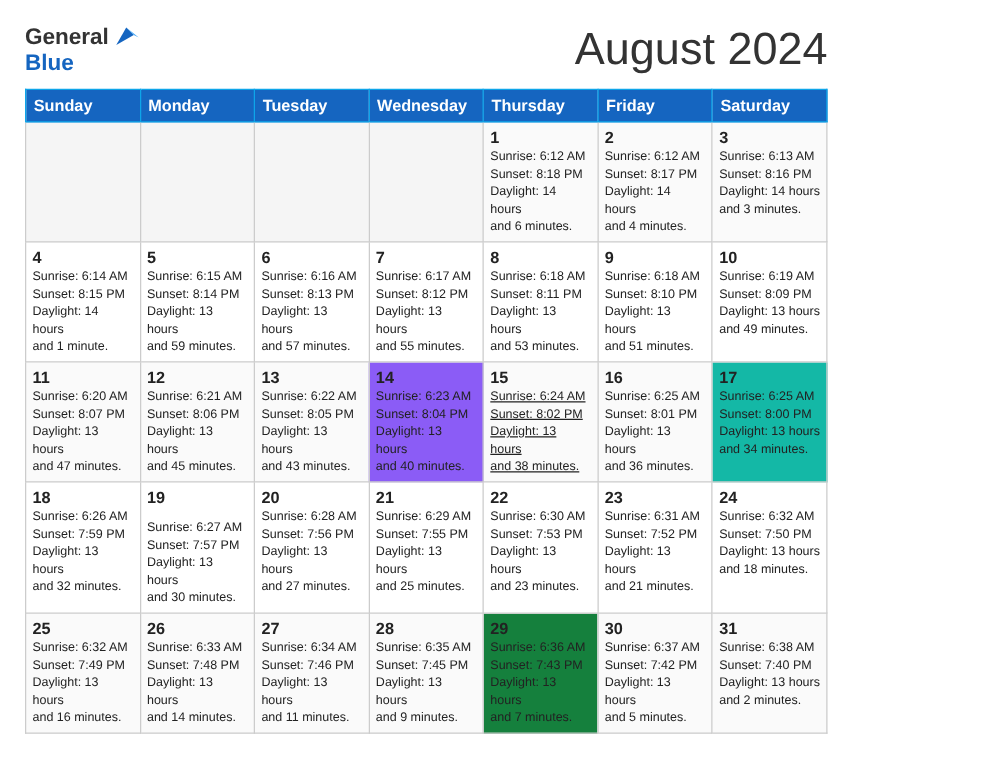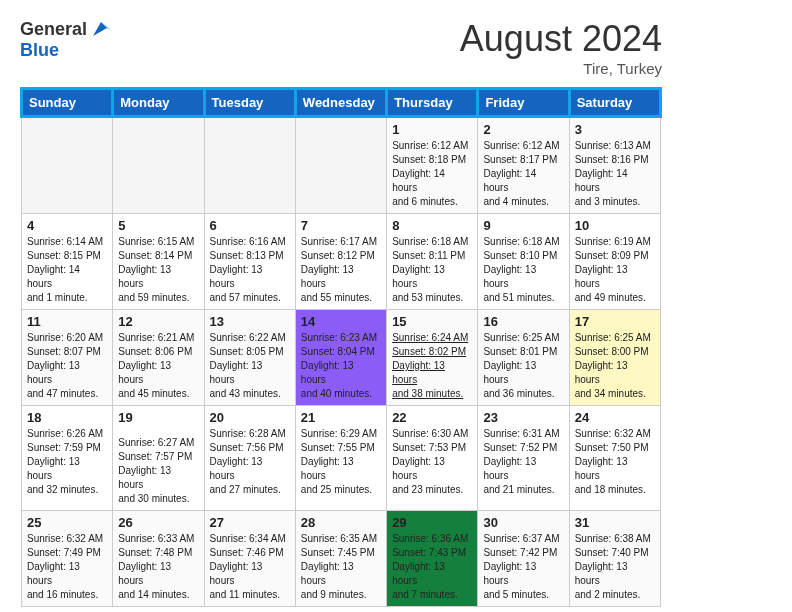--- a/index.html
+++ b/index.html
@@ -8,21 +8,21 @@
     .header { display: flex; justify-content: space-between; align-items: flex-start; margin-bottom: 10px; }
     .logo { display: flex; flex-direction: column; align-items: flex-start; }
     .logo-text { display: flex; align-items: center; }
     .logo-general { font-size: 18px; font-weight: bold; color: #333; }
     .logo-blue { font-size: 18px; font-weight: bold; color: #1565c0; }
     .logo-icon { width: 22px; height: 22px; margin-left: 2px; }
     .title-block { text-align: right; }
     .month-title { font-size: 36px; color: #333; font-weight: normal; }
     .location { font-size: 15px; color: #555; }
     table { width: 100%; border-collapse: collapse; table-layout: fixed; }
-    th { background-color: #1565c0; color: #fff; text-align: left; padding: 5px 6px; font-size: 13px; font-weight: bold; border: 3px solid #0ea5e9; }
+    th { background-color: #1565c0; color: #fff; text-align: left; padding: 5px 6px; font-size: 13px; font-weight: bold; border: 1px solid #0ea5e9; }
     td { border: 1px solid #ccc; vertical-align: top; padding: 4px 5px; font-size: 10.5px; color: #222; background: #fff; height: 78px; }
     td.empty { background: #f5f5f5; }
     .day-num { font-weight: bold; font-size: 13px; margin-bottom: 2px; }
     .day-info { font-size: 10px; line-height: 1.4; color: #222; }
   </style>
 </head>
 <body>
 
 <div class="page">
   <div class="header">
@@ -33,21 +33,20 @@
           <polygon points="4,18 18,10 12,4" fill="#1565c0"></polygon>
           <polygon points="12,4 22,12 18,10" fill="#42a5f5"></polygon>
         </svg>
       </div>
       <div>
         <span class="logo-blue">Blue</span>
       </div>
     </div>
     <div class="title-block">
       <div class="month-title">August 2024</div>
-      <div class="location">Tire, Turkey</div>
     </div>
   </div>
 
   <table>
     <thead>
       <tr>
       <th>Sunday</th>
           <th>Monday</th>
           <th>Tuesday</th>
           <th>Wednesday</th>
@@ -171,21 +170,21 @@
 Daylight: 13 hours
 and 38 minutes.</div>
           </td>
           <td style="background: rgb(250, 250, 250);">
             <div class="day-num">16</div>
             <div class="day-info" style="white-space: pre-line;">Sunrise: 6:25 AM
 Sunset: 8:01 PM
 Daylight: 13 hours
 and 36 minutes.</div>
           </td>
-          <td style="background: #fef9c3;">
+          <td style="background: #14b8a6;">
             <div class="day-num">17</div>
             <div class="day-info" style="white-space: pre-line;">Sunrise: 6:25 AM
 Sunset: 8:00 PM
 Daylight: 13 hours
 and 34 minutes.</div>
           </td>
         </tr>
         <tr>
           <td>
             <div class="day-num">18</div>

